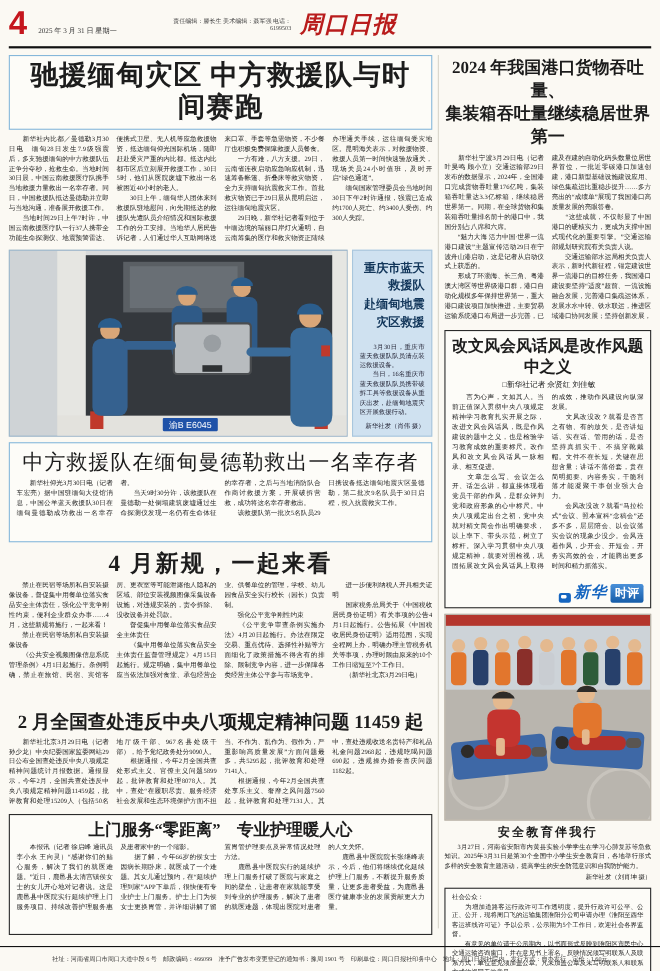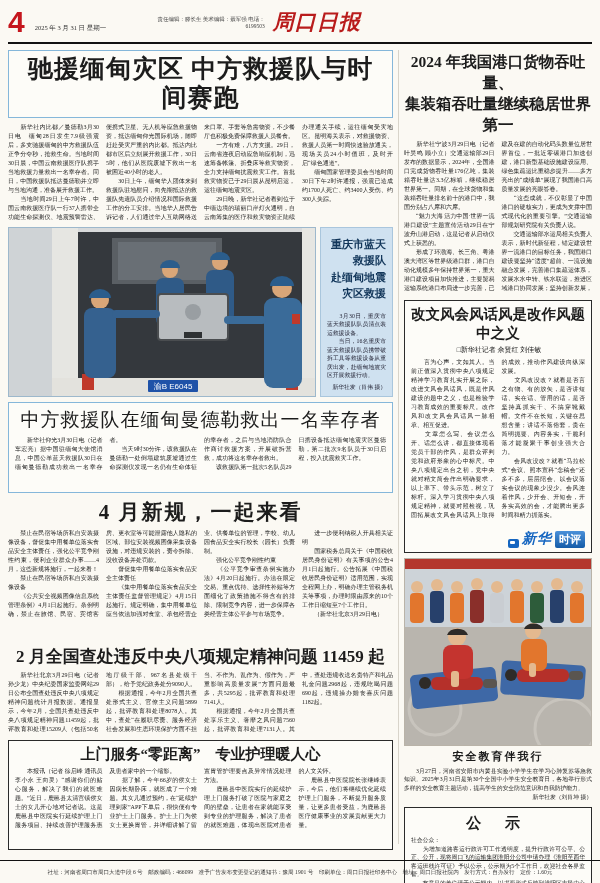--- a/index.html
+++ b/index.html
@@ -261,21 +261,20 @@
             <path d="M119 70 a10 8 0 0 1 19 0 z" fill="#2e2b28"></path>
           <rect x="116" y="80" width="26" height="32" rx="7" fill="#e2762d"></rect>
           <rect x="124" y="104" width="7" height="14" rx="3" fill="#e4b98f"></rect>
         </svg>
       </div>
       <div class="p2-title">安全教育伴我行</div>
       <div class="p2-cap">　　3月27日，河南省安阳市内黄县实验小学学生在学习心肺复苏等急救知识。2025年3月31日是第30个全国中小学生安全教育日，各地举行形式多样的安全教育主题活动，提高学生的安全防范意识和自我防护能力。</div>
       <div class="p2-credit">新华社发（刘肖坤 摄）</div>
 
       <div class="black-box">
-        <div class="notice-title">公  示</div>
         <div class="notice-body">社会公众：
 　　为增加道路客运行政许可工作透明度，提升行政许可公平、公正、公开，现将周口飞的运输集团淮阳分公司申请办理《淮阳至西华客运班线许可证》予以公示，公示期为5个工作日，欢迎社会各界监督。
 　　有意见的单位请于公示期内，以书面形式反映到淮阳区市民中心交通运输咨询窗口，并在意见书上署名。反映情况须写明联系人及联系方式，单位意见须加盖公章。凡未加盖公章及未写明联系人和联系方式的视同无效意见。
 　　联系地址：淮阳区市民中心交通运输咨询窗口。联系人：李仕杰、王燕。联系电话：0394-2603968。</div>
 
       </div>
     </div>
   </div>
 
   <div class="ftr-rule"></div>

